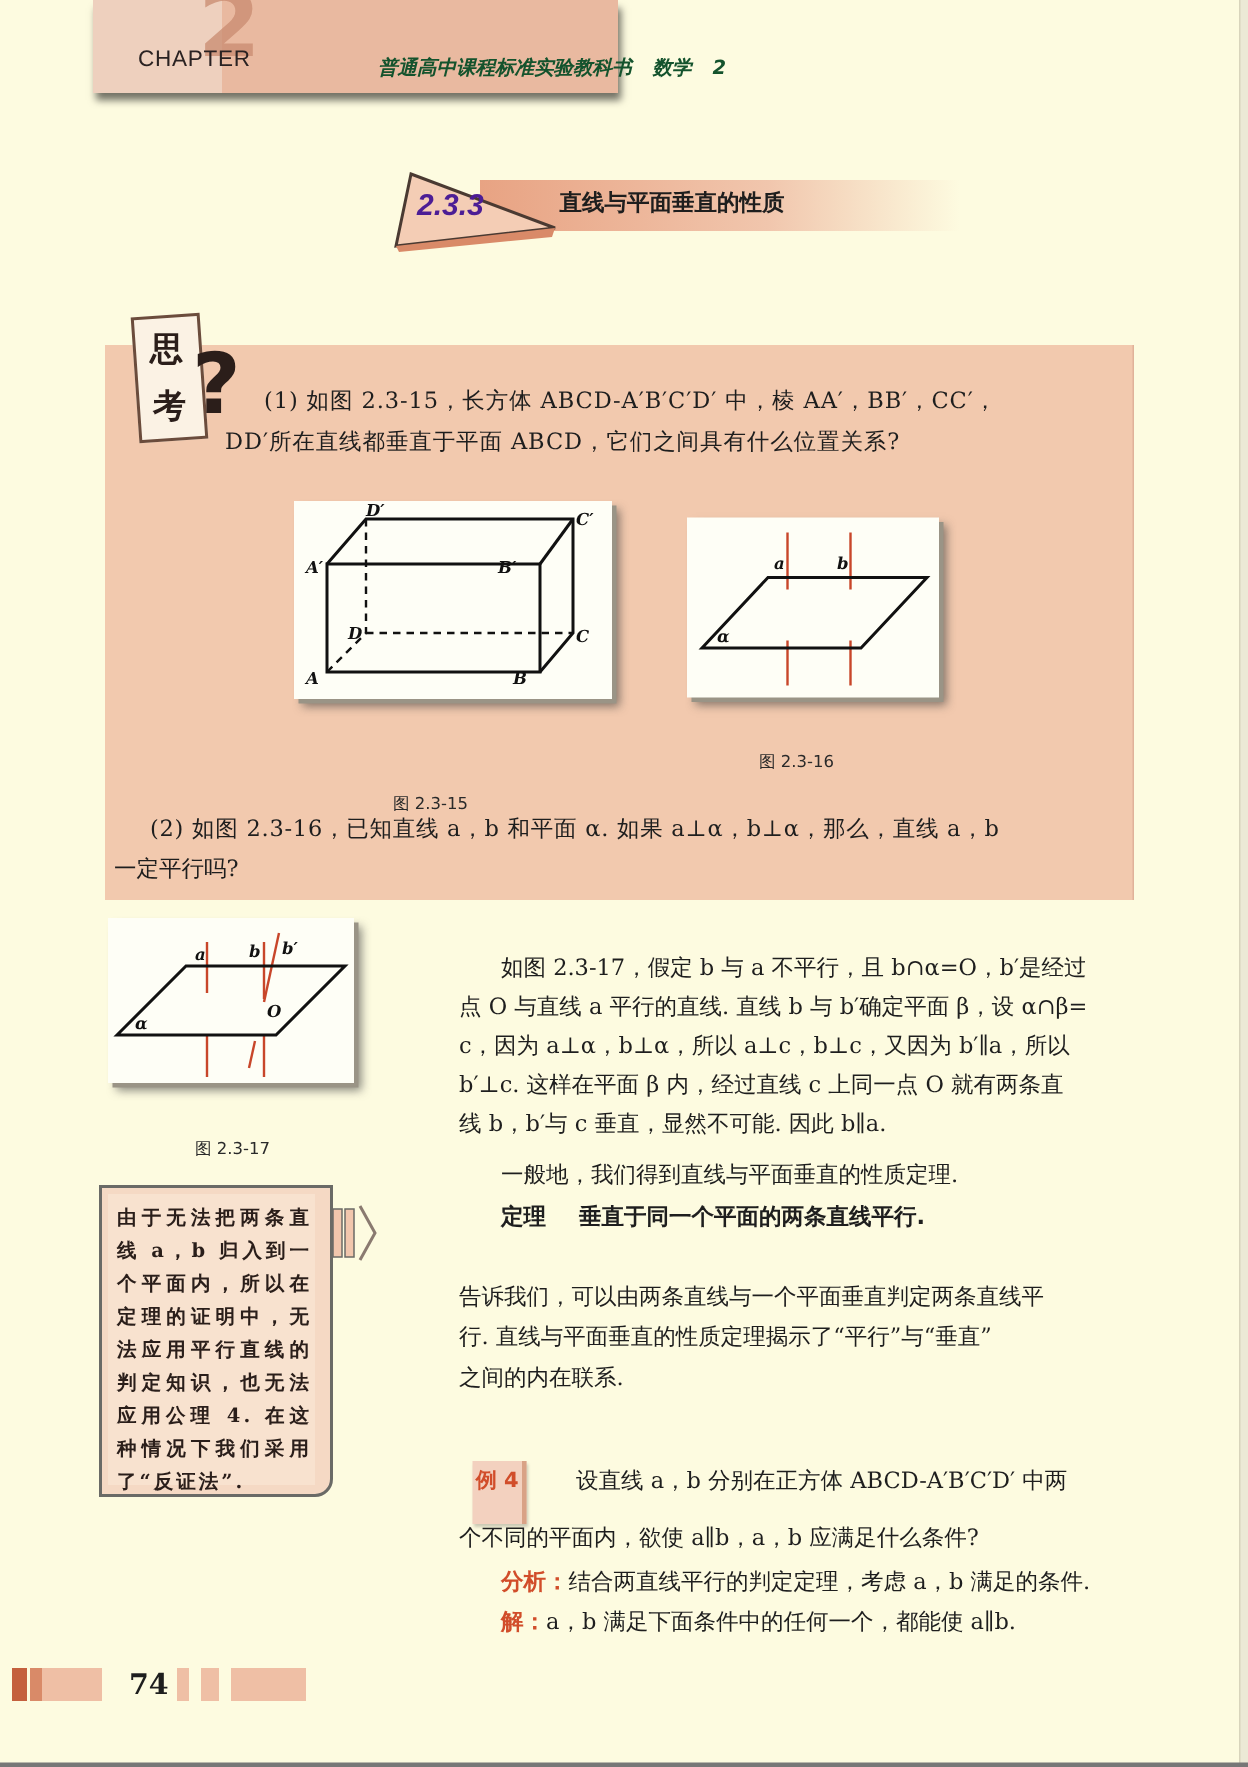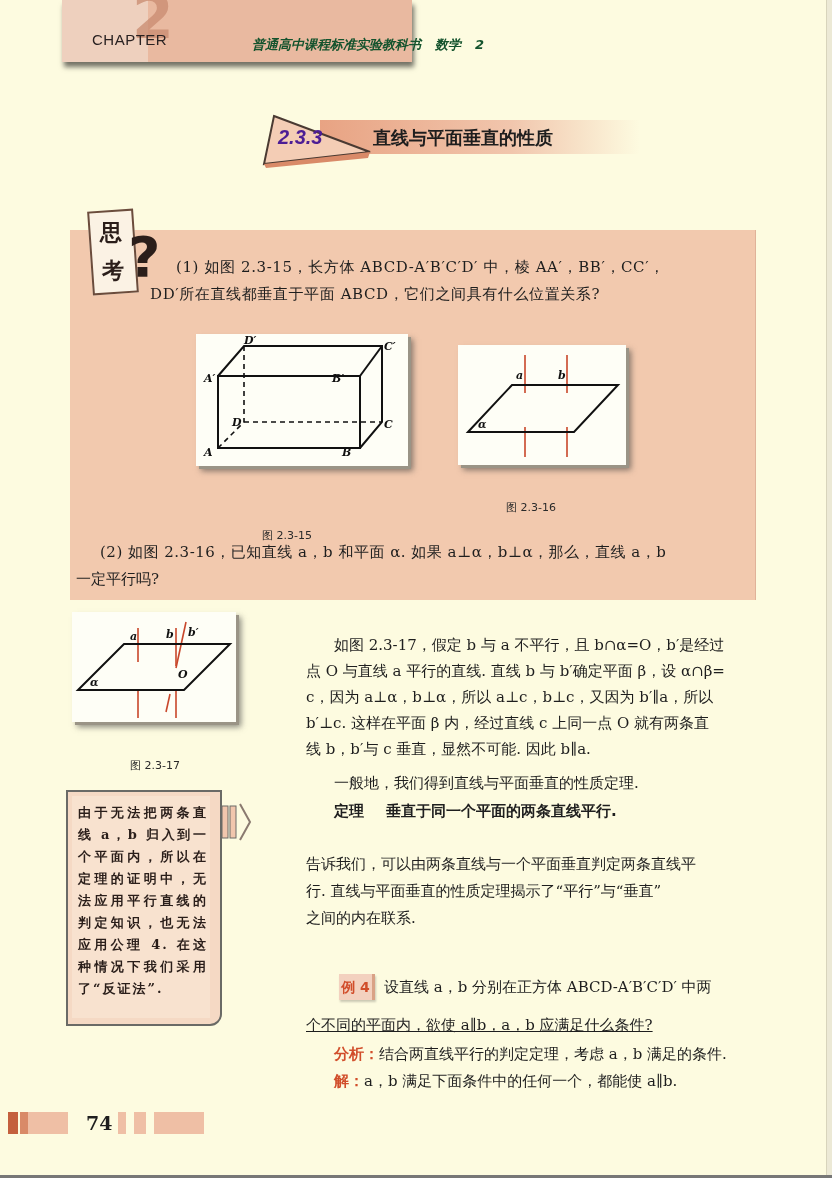--- a/index.html
+++ b/index.html
@@ -43,21 +43,21 @@
     position: absolute; left: 60px; top: 8px; width: 320px; height: 34px;
     background: linear-gradient(to right, #e8a383 0%, #f1c6ad 60%, rgba(253,251,224,0) 100%);
   }
   .section svg { position: absolute; left: 0; top: 0; }
   .section .num {
     position: absolute; left: 18px; top: 14px; font-family: Liberation Sans, sans-serif;
     font-weight: bold; font-size: 20px; color: #4c1d95; font-style: italic;
   }
   .section .title {
     position: absolute; left: 113px; top: 14px; font-family: "DejaVu Serif", serif;
-    font-weight: bold; font-size: 18px; color: #1e1e1e; white-space: nowrap;
+    font-weight: bold; font-size: 15px; color: #1e1e1e; white-space: nowrap;
   }
 
   
   .think {
     position: absolute; left: 70px; top: 230px; width: 686px; height: 370px;
     background: #f2c9ae;
     border-right: 1px solid #e0b299;
   }
   .think-badge { position: absolute; left: 88px; top: 206px; width: 86px; height: 96px; }
   .think-badge .paper {
@@ -82,37 +82,37 @@
     position: absolute; background: #fefef6;
     box-shadow: 3px 3px 0 #9a9486, 5px 5px 6px rgba(60,60,60,0.6);
   }
   .fig svg { position: absolute; left: 0; top: 0; }
   .caption {
     position: absolute; font-family: "DejaVu Sans", sans-serif; font-size: 11px; color: #2a2a2a; white-space: nowrap;
   }
 
   
   .note {
-    position: absolute; left: 66px; top: 790px; width: 156px; height: 236px;
+    position: absolute; left: 66px; top: 790px; width: 156px; height: 208px;
     border: 2px solid #6a6a66; border-radius: 0 0 12px 0;
     background: #f5d9c4;
   }
   .note .inner {
     position: absolute; left: 4px; top: 4px; right: 10px; bottom: 6px;
     background: #f8e2cf;
   }
   .note .text {
     position: absolute; left: 10px; top: 10px; width: 130px;
     font-family: "DejaVu Serif", serif; font-weight: bold; font-size: 13px; line-height: 22px;
     color: #2a1e1a; letter-spacing: 2px; text-align: justify; white-space: normal;
   }
   .note .arrow { position: absolute; left: 154px; top: 6px; width: 40px; height: 50px; }
 
   .example-tag {
-    position: absolute; left: 339px; top: 974px; width: 36px; height: 26px;
+    position: absolute; left: 315px; top: 974px; width: 36px; height: 42px;
     background: #f3d1bf; border-right: 3px solid #d9a286; box-shadow: 1px 2px 2px rgba(0,0,0,0.2);
     color: #d14d2a; font-family: "DejaVu Sans", sans-serif; font-weight: bold; font-size: 14px;
     text-align: center; line-height: 26px;
   }
   .red { color: #d14d2a; font-family: "DejaVu Sans", sans-serif; font-weight: bold; }
 
   
   .footer { position: absolute; left: 8px; top: 1112px; height: 22px; }
   .footer .blk { position: absolute; top: 0; height: 22px; }
   .footer .pageno {
@@ -243,21 +243,21 @@
     <div class="text">由于无法把两条直线 a，b 归入到一个平面内，所以在定理的证明中，无法应用平行直线的判定知识，也无法应用公理 4. 在这种情况下我们采用了“反证法”.</div>
     <svg class="arrow" width="40" height="50">
       <rect x="0" y="8" width="6" height="32" fill="#f1c6ad" stroke="#6a6a66" stroke-width="1"></rect>
       <rect x="8" y="8" width="6" height="32" fill="#f1c6ad" stroke="#6a6a66" stroke-width="1"></rect>
       <polyline points="18,6 28,24 18,42" fill="none" stroke="#8a7a70" stroke-width="2"></polyline>
     </svg>
   </div>
 
   <div class="example-tag">例 4</div>
   <div class="para" style="left:384px; top:974px;">设直线 a，b 分别在正方体 ABCD-A′B′C′D′ 中两</div>
-  <div class="para" style="left:306px; top:1012px;text-decoration:underline;">个不同的平面内，欲使 a∥b，a，b 应满足什么条件?</div>
+  <div class="para" style="left:306px; top:1012px;">个不同的平面内，欲使 a∥b，a，b 应满足什么条件?</div>
   <div class="para" style="left:334px; top:1041px;">
     <span class="red">分析：</span><span>结合两直线平行的判定定理，考虑 a，b 满足的条件.</span>
   </div>
   <div class="para" style="left:334px; top:1068px;">
     <span class="red">解：</span><span>a，b 满足下面条件中的任何一个，都能使 a∥b.</span>
   </div>
 
   <div class="footer">
     <div class="blk" style="left:0; width:10px; background:#c4603e;"></div>
     <div class="blk" style="left:12px; width:8px; background:#d98a68;"></div>

